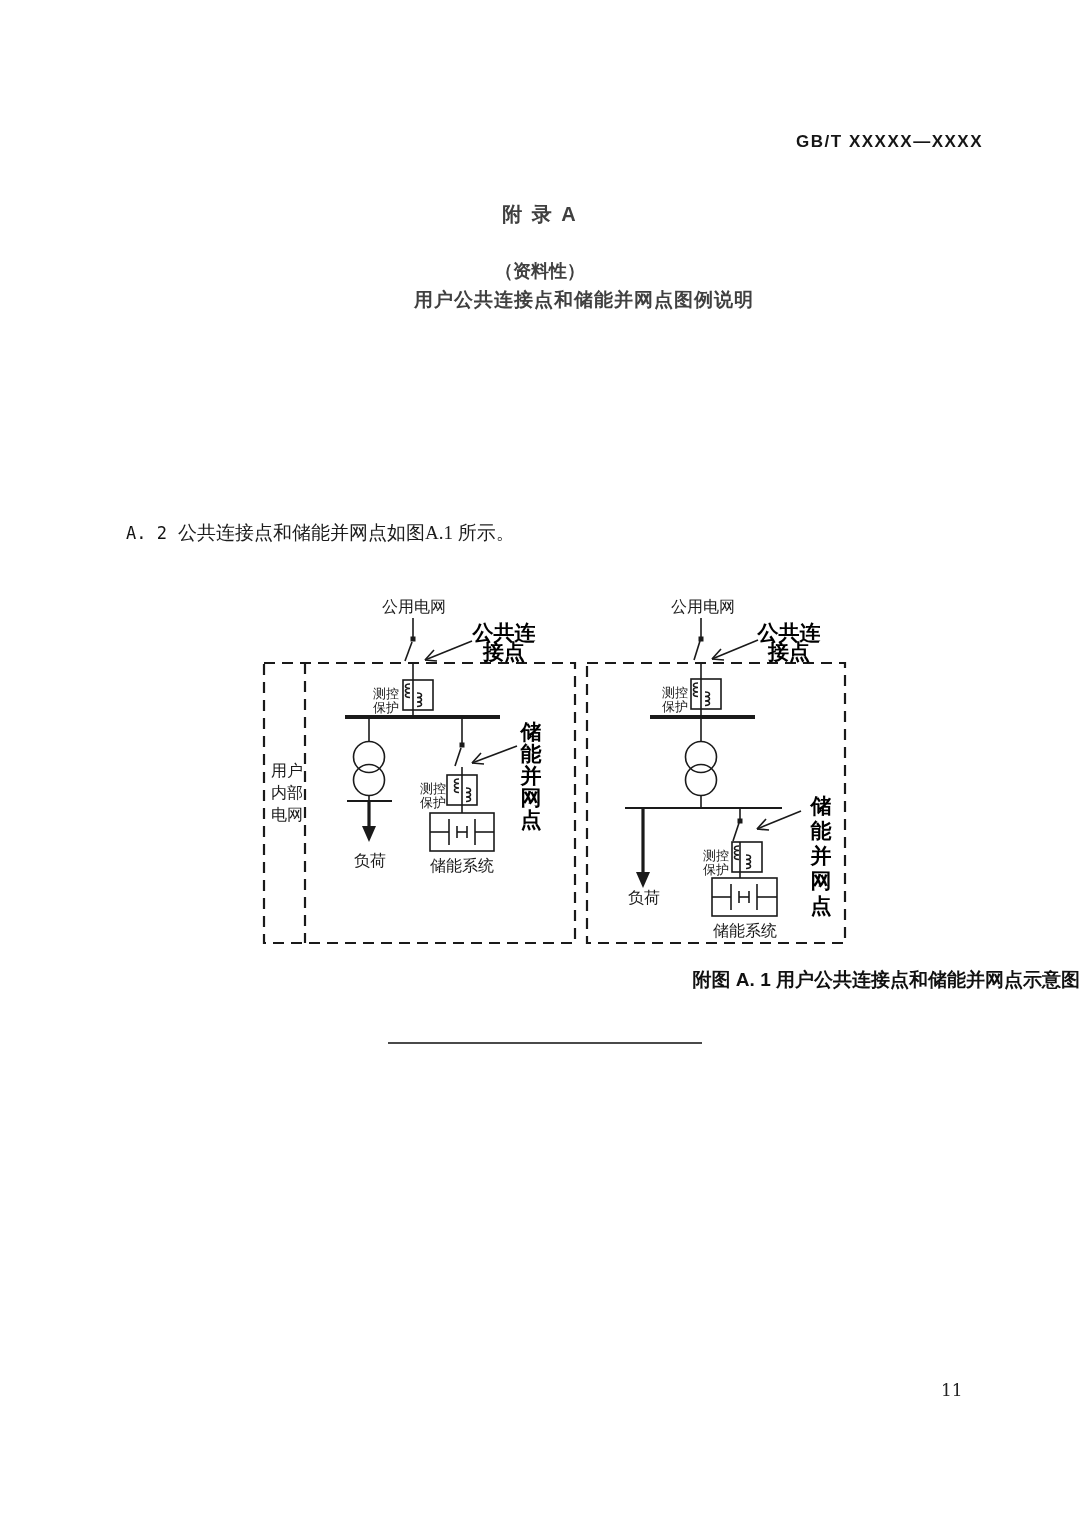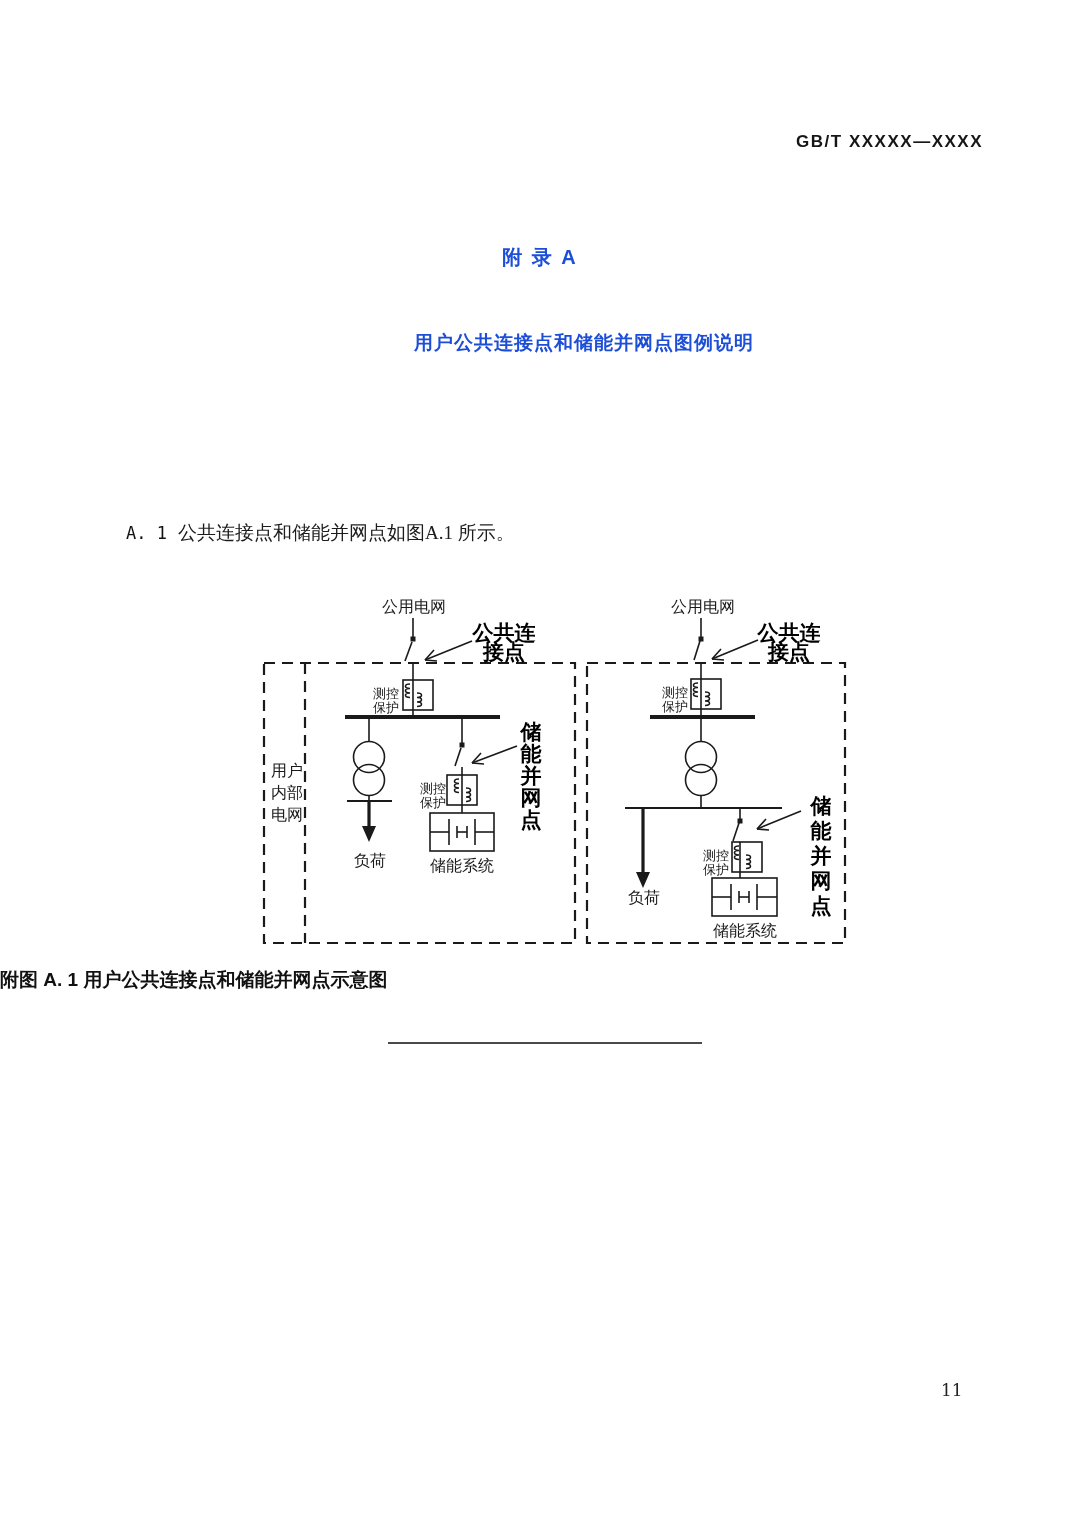--- a/index.html
+++ b/index.html
@@ -7,37 +7,37 @@
     position:relative; width:1080px; height:1513px; background:#ffffff;
     font-family:"Liberation Serif", serif; color:#1a1a1a; overflow:hidden;
   }
   .doc-header {
     position:absolute; top:132px; right:97px;
     font-family:"Liberation Sans", sans-serif; font-weight:600;
     font-size:17px; letter-spacing:1.5px; color:#161616;
   }
   .h-center {
     position:absolute; left:0; width:100%; text-align:center;
-    font-family:"Liberation Sans", sans-serif; font-weight:700; color:#1d4ed8;margin-top:43px;
+    font-family:"Liberation Sans", sans-serif; font-weight:700; color:#404040;
   }
   .t-appendix { top:201px; font-size:20px; letter-spacing:2px; }
   .t-informative { top:259px; font-size:18px; }
   .t-heading { top:287px; font-size:19px; letter-spacing:1px;padding-left:44px; }
   .para {
     position:absolute; left:126px; width:832px;
     font-size:19px; line-height:37px; text-align:justify; text-justify:inter-ideograph;
     color:#1c1c1c;
   }
   .para .lbl {
     display:inline-block; width:52px;
     font-family:"DejaVu Sans Mono", monospace; font-size:17px; color:#111;
   }
   .p1 { top:344px; } .p2 { top:400px; } .p3 { top:514px; }
   .caption {
-    position:absolute; top:967px; left:0; width:100%; text-align:left;
+    position:absolute; top:967px; left:0; width:100%; text-align:right;
     font-family:"Liberation Sans", sans-serif; font-weight:700; font-size:19px; color:#111;
   }
   .endline {
     position:absolute; left:388px; top:1042px; width:314px; height:0;
     border-top:2px solid #4a4a4a;
   }
   .pagenum {
     position:absolute; left:941px; top:1380px;
     font-family:"DejaVu Serif", serif; font-size:17px; color:#222;text-align:right;
   }
@@ -54,25 +54,26 @@
   text.blab  { font-family:"Liberation Sans", sans-serif; font-weight:700; font-size:21px; fill:#000; text-anchor:middle; }
 </style>
 </head>
 <body>
 
 <div class="page">
 
   <div class="doc-header">GB/T XXXXX—XXXX</div>
 
   <div class="h-center t-appendix">附 录 A</div>
+  <div class="h-center t-informative">（资料性）</div>
   <div class="h-center t-heading">用户公共连接点和储能并网点图例说明</div>
 
 
 
-  <div class="para p3"><span class="lbl">A. 1</span><span>公共连接点和储能并网点如图A.1 所示。</span></div>
+  <div class="para p3"><span class="lbl">A. 2</span><span>公共连接点和储能并网点如图A.1 所示。</span></div>
 
   <svg class="fig" width="1080" height="1527" viewBox="0 0 1080 1527">
 
     <g>
       <rect class="dash" x="264" y="663" width="311" height="280"></rect>
       <line class="dash" x1="305" y1="663" x2="305" y2="943"></line>
 
       <g>
         <text class="slab" x="287" y="776">用户</text>
         <text class="slab" x="287" y="798">内部</text>

